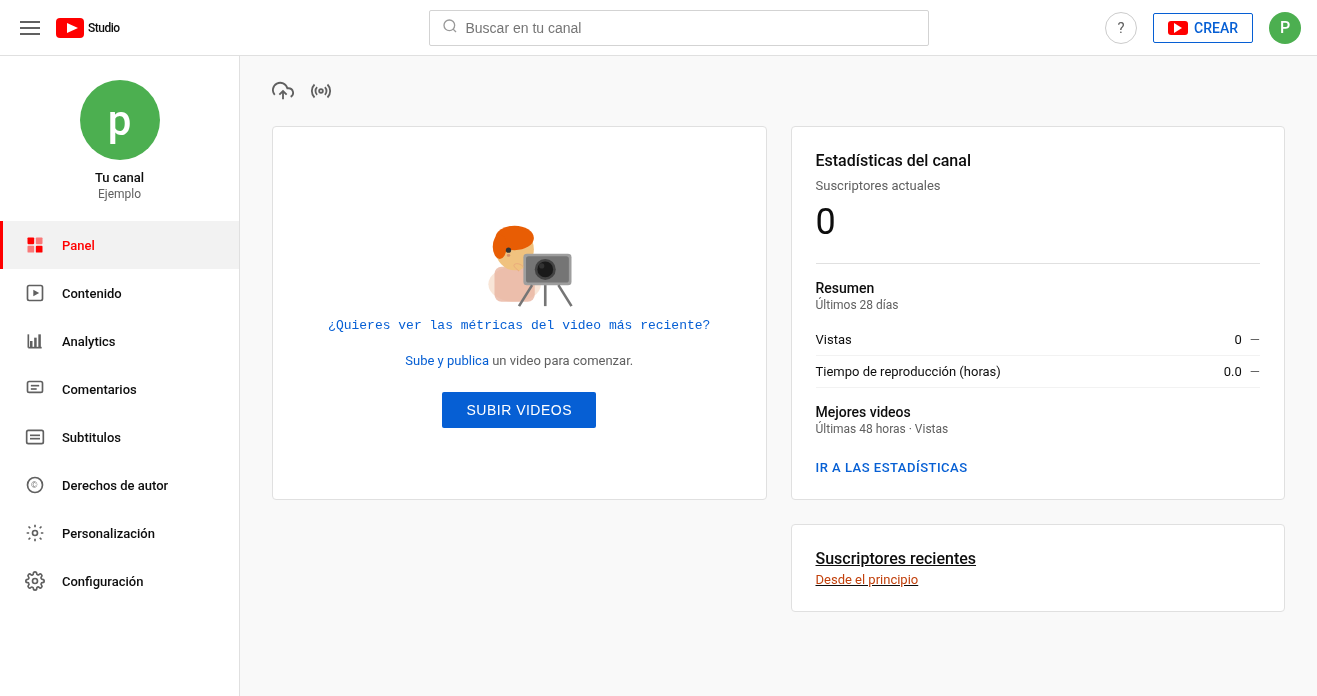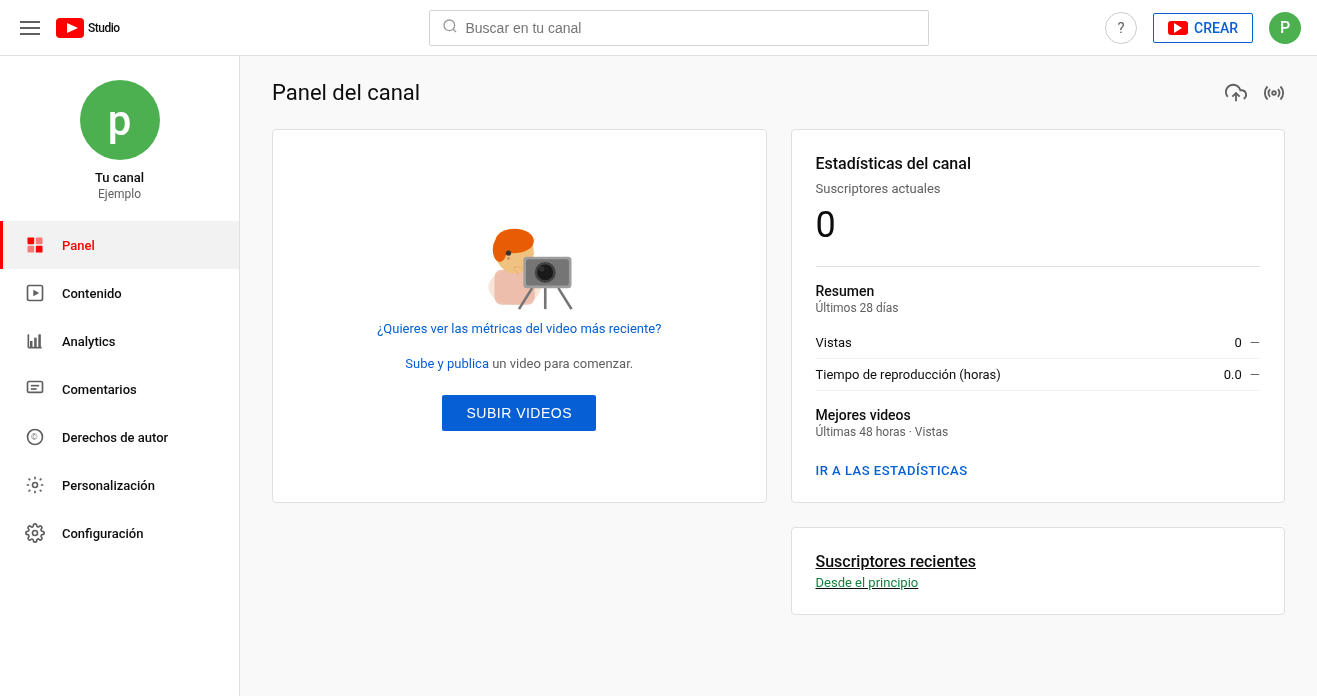--- a/index.html
+++ b/index.html
@@ -92,21 +92,21 @@
     .action-btn { cursor: pointer; color: #606060; display: flex; align-items: center; justify-content: center; }
 
     .content-grid { display: grid; grid-template-columns: 1fr 1fr; gap: 24px; }
 
     
     .upload-card {
       background: #fff; border-radius: 4px; border: 1px solid #e0e0e0;
       padding: 32px 24px; display: flex; flex-direction: column;
       align-items: center; justify-content: center; min-height: 280px;
     }
-    .upload-text { font-size: 13px; color: #606060; text-align: center; margin-bottom: 20px; }
+    .upload-text { font-size: 13px; color: #606060; text-align: center; margin-bottom: 20px; font-family: Liberation Mono, monospace; }
     .upload-text a { color: #065fd4; text-decoration: none; }
     .upload-subtext { font-size: 13px; color: #606060; text-align: center; margin-bottom: 24px; }
     .upload-subtext a { color: #065fd4; text-decoration: none; }
     .upload-btn {
       background: #065fd4; color: #fff; border: none;
       padding: 10px 24px; border-radius: 2px; font-size: 14px; font-weight: 500;
       cursor: pointer; letter-spacing: 0.5px;
     }
 
     
@@ -129,21 +129,21 @@
     .stat-value { font-size: 13px; color: #0d0d0d; }
     .stat-dash { font-size: 13px; color: #606060; }
     .best-videos-section { margin-top: 16px; }
     .best-videos-title { font-size: 14px; font-weight: 500; color: #0d0d0d; margin-bottom: 2px; }
     .best-videos-subtitle { font-size: 12px; color: #606060; margin-bottom: 16px; }
     .go-stats-link {
       color: #065fd4; font-size: 13px; font-weight: 500; text-decoration: none;
       letter-spacing: 0.5px; cursor: pointer; display: inline-block; margin-top: 8px;
     }
     .subs-title { font-size: 16px; font-weight: 500; color: #0d0d0d; margin-bottom: 4px; }
-    .subs-subtitle { font-size: 13px; color: #15803d; }
+    .subs-subtitle { font-size: 13px; color: #c2410c; }
 
     
     .illus-svg { width: 140px; height: 120px; }
   </style>
 </head>
 <body>
 
 <header class="header">
   <div class="header-left">
     <div class="hamburger">
@@ -234,20 +234,30 @@
         <span class="icon">
           <svg width="20" height="20" viewBox="0 0 24 24" fill="none" stroke="#606060" stroke-width="2">
             <rect x="3" y="3" width="18" height="13" rx="2"></rect>
             <line x1="7" y1="8" x2="17" y2="8"></line>
               <line x1="7" y1="12" x2="14" y2="12"></line>
           </svg>
         </span>
         <span>Comentarios</span>
       </div>
 
+      <div class="sidebar-item">
+        <span class="icon">
+          <svg width="20" height="20" viewBox="0 0 24 24" fill="none" stroke="#606060" stroke-width="2">
+            <rect x="2" y="4" width="20" height="16" rx="2"></rect>
+            <line x1="6" y1="10" x2="18" y2="10"></line>
+              <line x1="6" y1="14" x2="18" y2="14"></line>
+          </svg>
+        </span>
+        <span>Subtitulos</span>
+      </div>
 
       <div class="sidebar-item">
         <span class="icon">
           <svg width="20" height="20" viewBox="0 0 24 24" fill="none" stroke="#606060" stroke-width="2">
             <circle cx="12" cy="12" r="9"></circle>
             <text x="7.5" y="16" font-size="10" fill="#606060" stroke="none" font-family="Arial">©</text>
           </svg>
         </span>
         <span>Derechos de autor</span>
       </div>
@@ -271,21 +281,20 @@
           </svg>
         </span>
         <span>Configuración</span>
       </div>
 
     </div>
   </aside>
 
   <main class="main">
     <div class="page-header">
-      <h1 class="page-title">Panel del canal</h1>
       <div class="page-actions">
         <div class="action-btn">
           <svg width="22" height="22" viewBox="0 0 24 24" fill="none" stroke="#606060" stroke-width="2">
             <polyline points="16 16 12 12 8 16"></polyline>
             <line x1="12" y1="12" x2="12" y2="21"></line>
             <path d="M20.39 18.39A5 5 0 0 0 18 9h-1.26A8 8 0 1 0 3 16.3"></path>
           </svg>
         </div>
         <div class="action-btn">
           <svg width="22" height="22" viewBox="0 0 24 24" fill="none" stroke="#606060" stroke-width="2">

